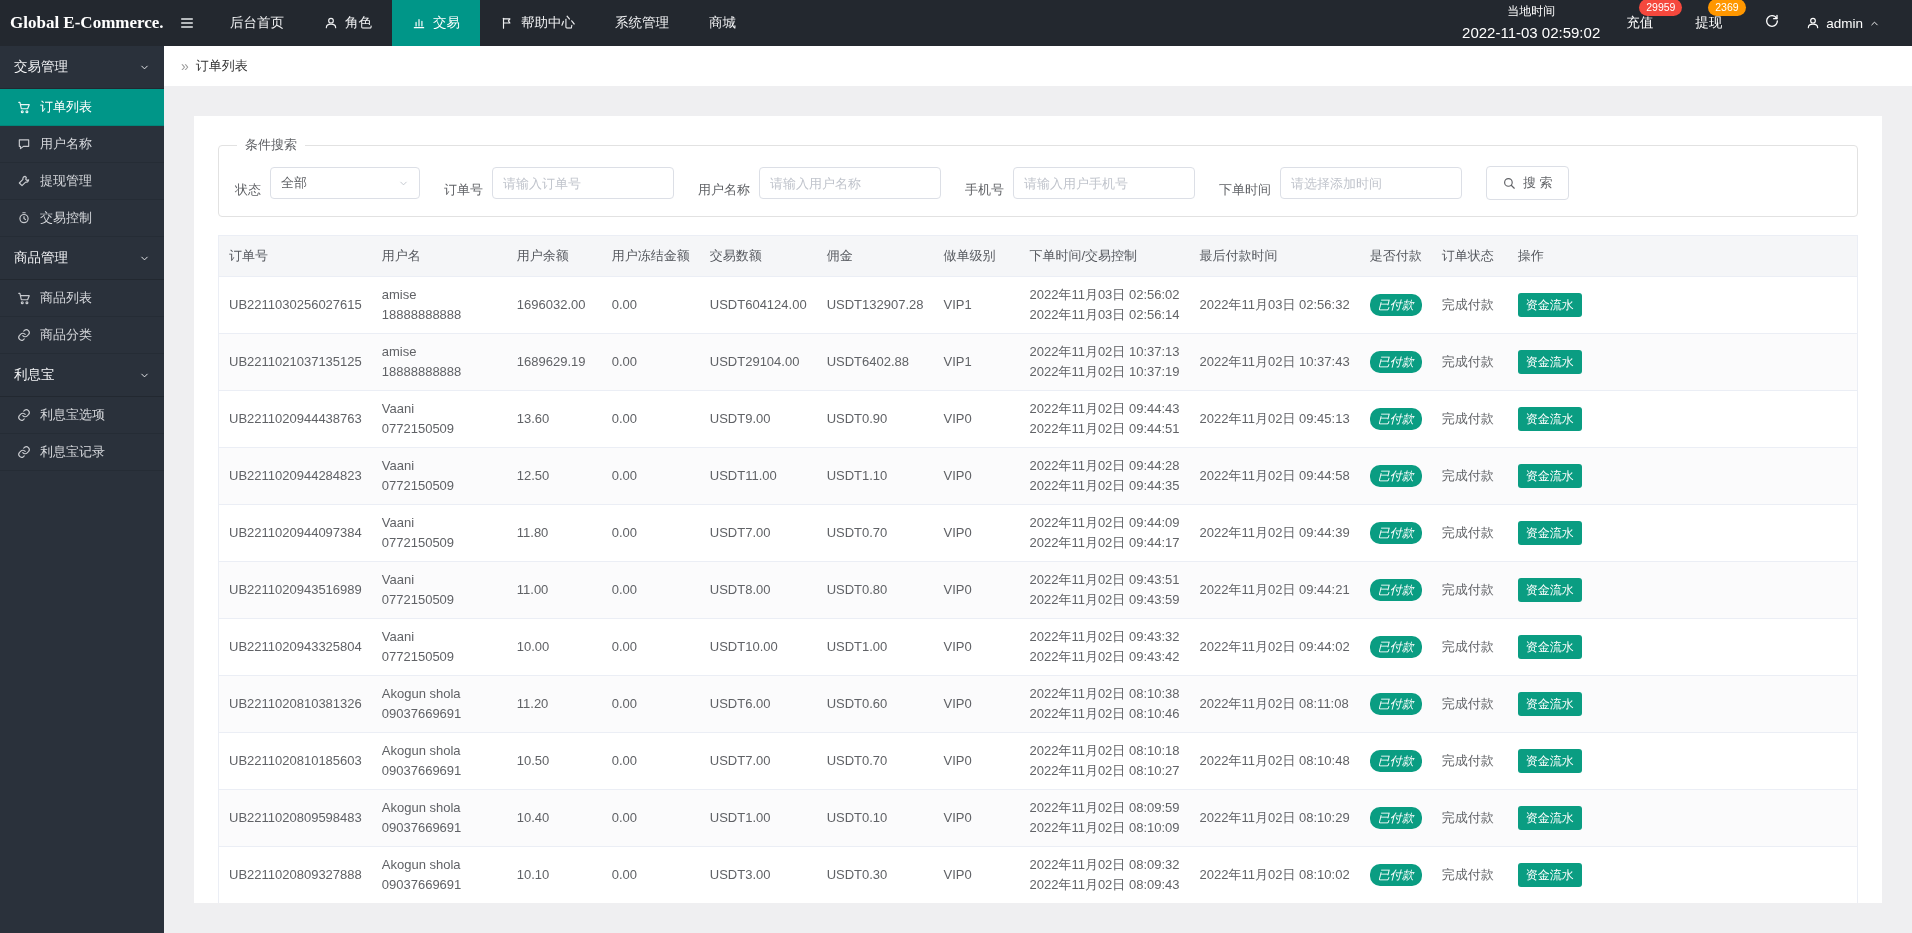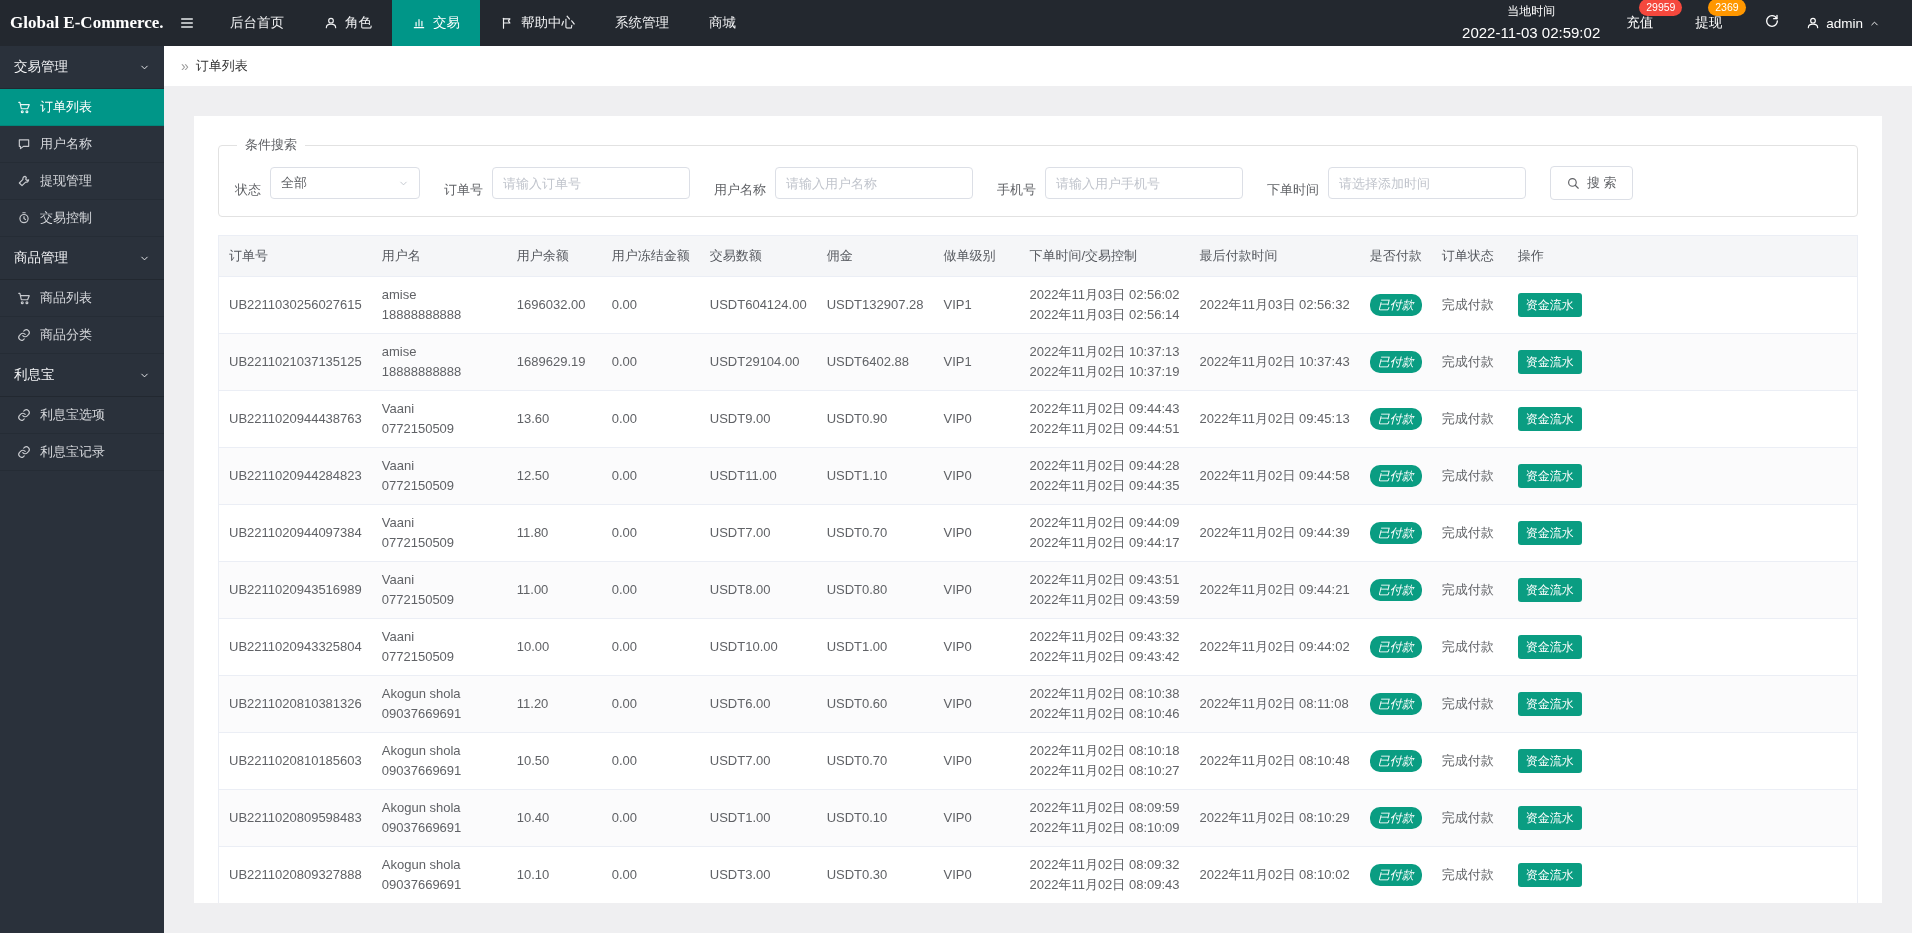--- a/index.html
+++ b/index.html
@@ -56,21 +56,21 @@
   .panel{background:#fff;height:100%;padding:20px 24px;overflow:hidden;}
 
   
   fieldset.search-box{border:1px solid #e2e2e2;border-radius:4px;margin:0;padding:10px 16px 16px;}
   legend{font-size:13px;color:#606266;padding:0 8px;margin-left:2px;}
   .filter-row{display:flex;align-items:center;gap:24px;margin-top:2px;}
   .filter-group{display:flex;align-items:flex-end;gap:9px;font-size:13px;color:#606266;white-space:nowrap;}
   .select-box{width:150px;height:32px;border:1px solid #dcdfe6;border-radius:4px;background:#fff;
       display:flex;align-items:center;justify-content:space-between;padding:0 10px;color:#606266;cursor:pointer;font-size:13px;}
   .select-box .caret{color:#c0c4cc;}
-  .text-input{width:198px;height:32px;border:1px solid #dcdfe6;border-radius:4px;padding:0 10px;font-size:13px;
+  .text-input{width:182px;height:32px;border:1px solid #dcdfe6;border-radius:4px;padding:0 10px;font-size:13px;
       color:#606266;outline:none;background:#fff;font-family:inherit;}
   .text-input::placeholder{color:#c0c4cc;}
   .search-btn{height:34px;padding:0 15px;border:1px solid #dcdfe6;border-radius:4px;background:#fff;
       display:flex;align-items:center;gap:7px;font-size:13px;color:#606266;cursor:pointer;font-family:inherit;}
 
   
   .order-table{width:100%;border-collapse:collapse;margin-top:18px;font-size:13px;color:#606266;border:1px solid #ebeef5;}
   .order-table th{background:#f5f6f8;font-weight:500;color:#55585e;text-align:left;padding:11px 10px;
       border-bottom:1px solid #ebeef5;white-space:nowrap;}
   .order-table td{padding:8px 10px;border-bottom:1px solid #ebeef5;vertical-align:middle;line-height:20px;white-space:nowrap;}

